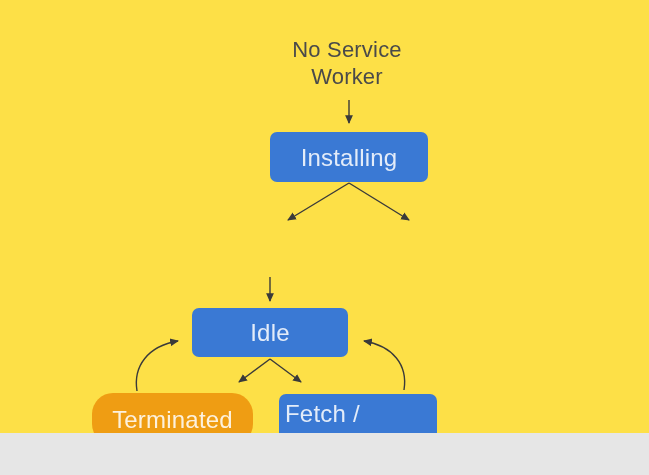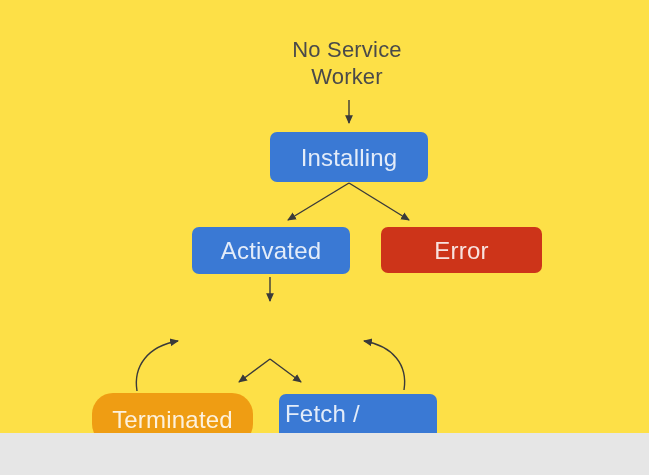--- a/index.html
+++ b/index.html
@@ -79,28 +79,25 @@
       <path d="M404,390 C408,365 393,346 364,341" marker-end="url(#ah)"></path>
     </g>
   </svg>
 
   <div class="diagram-title">No Service Worker</div>
 
   <div class="node node-blue node-installing">
     <span>Installing</span>
   </div>
 
-  <div class="node node-blue node-activated">
-    <span>Activated</span>
+
+
+  <div class="node node-blue node-idle">
+    <span>Idle</span>
   </div>
-
-  <div class="node node-red node-error">
-    <span>Error</span>
-  </div>
-
 
   <div class="node node-orange node-terminated">
     <span>Terminated</span>
   </div>
 
   <div class="node node-blue node-fetch">
     <span>Fetch / Message</span>
   </div>
 
 </div>

